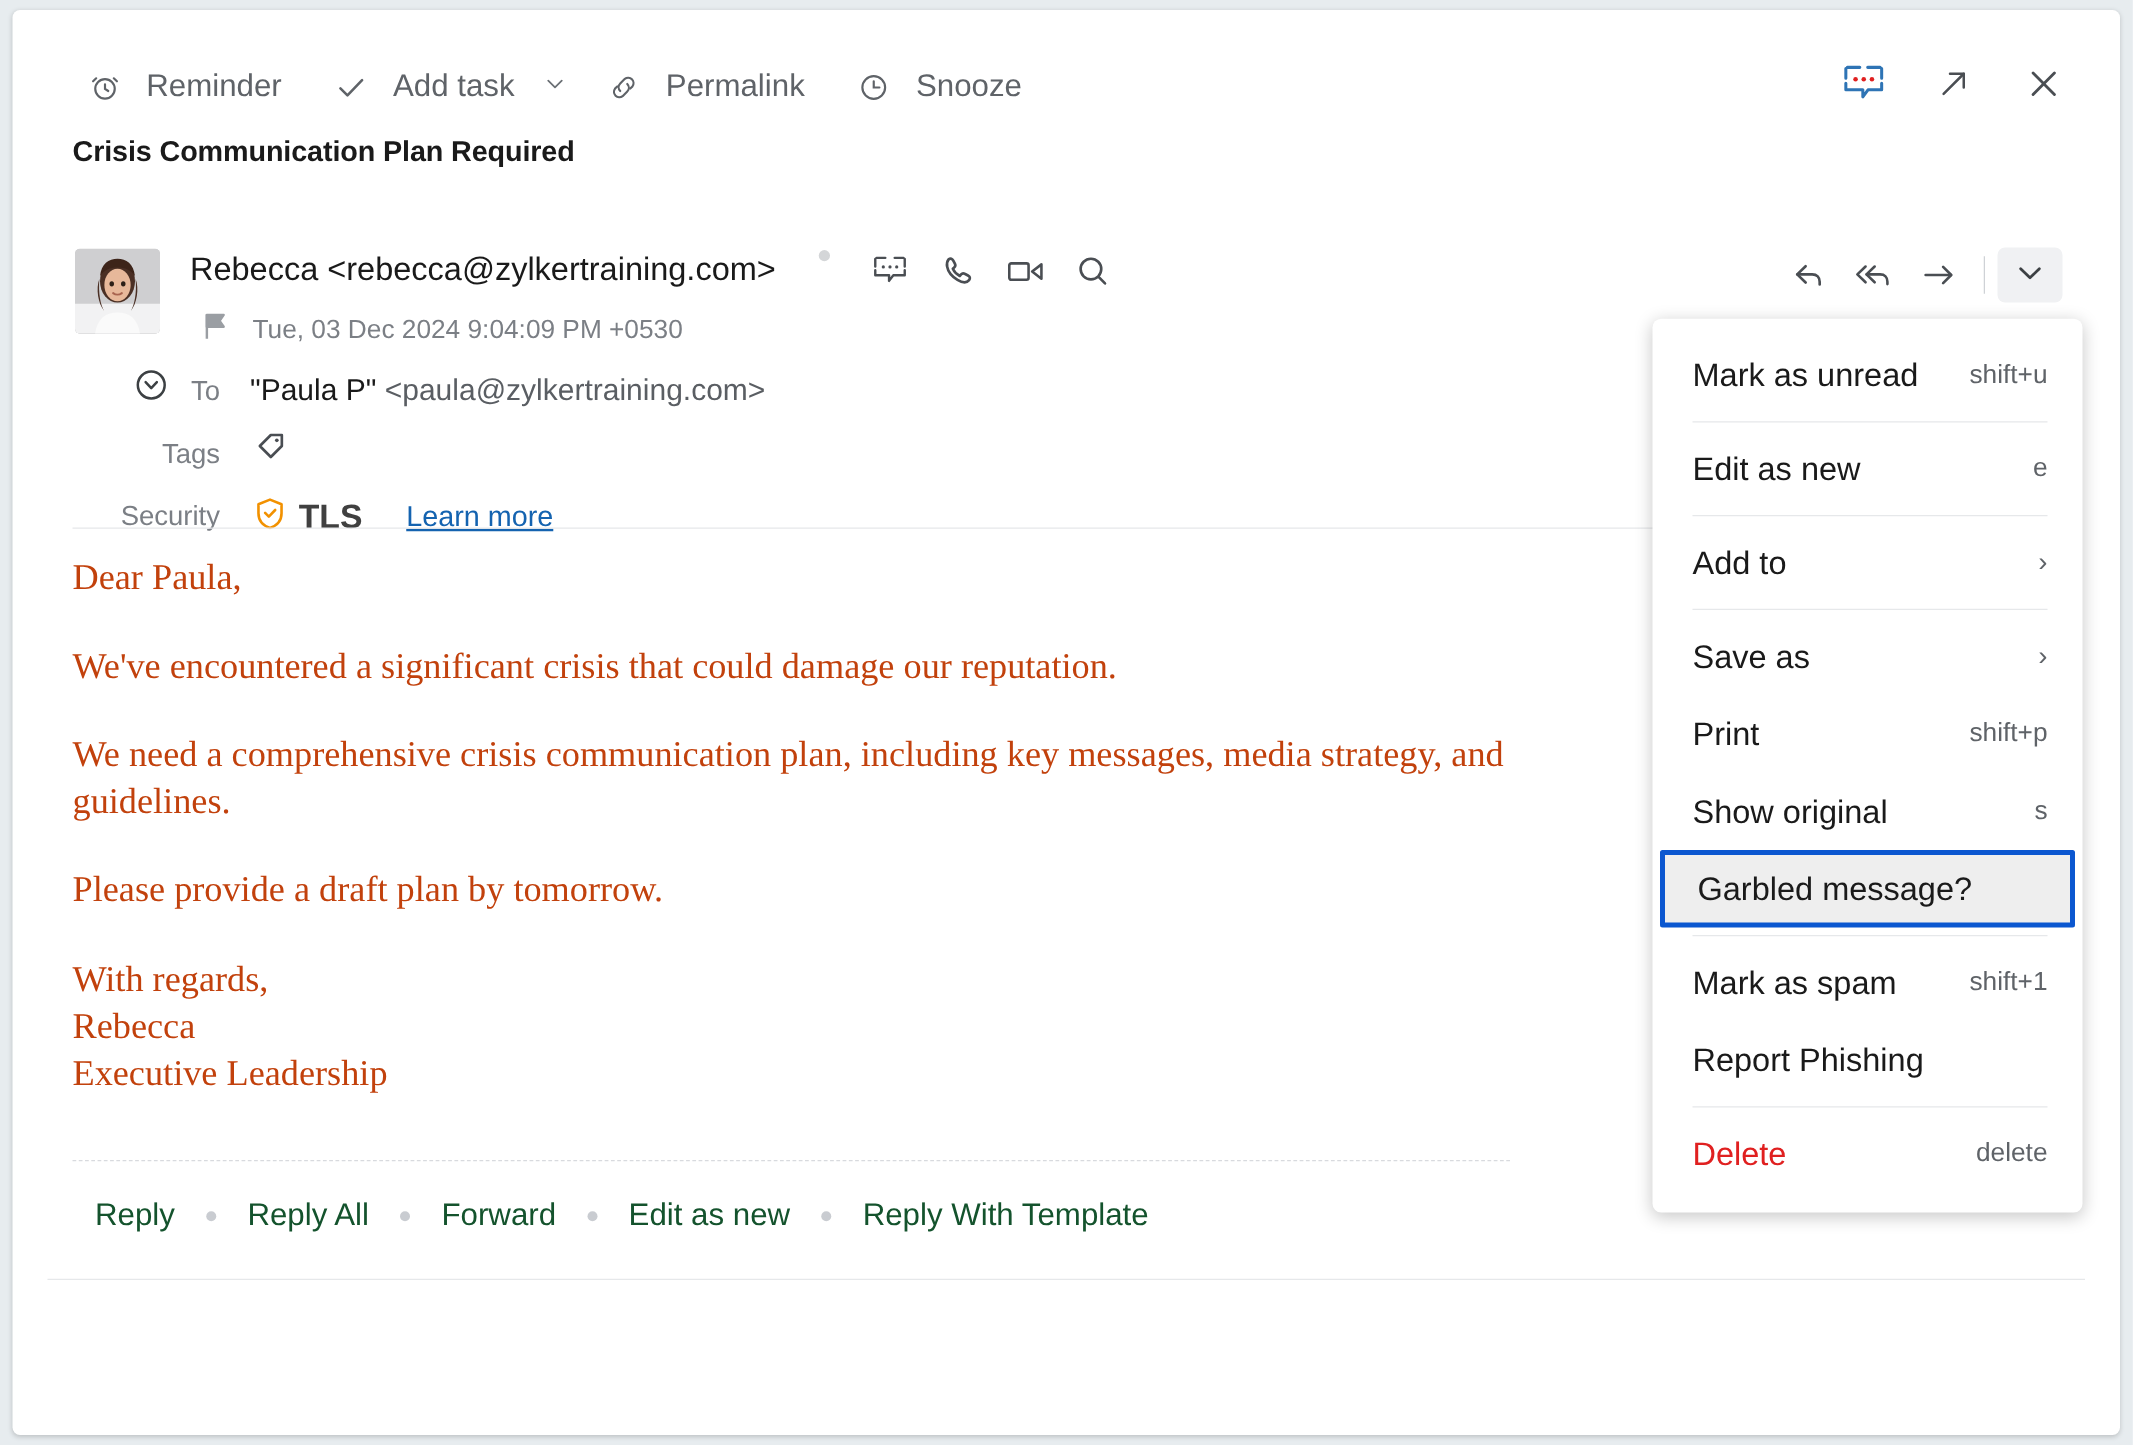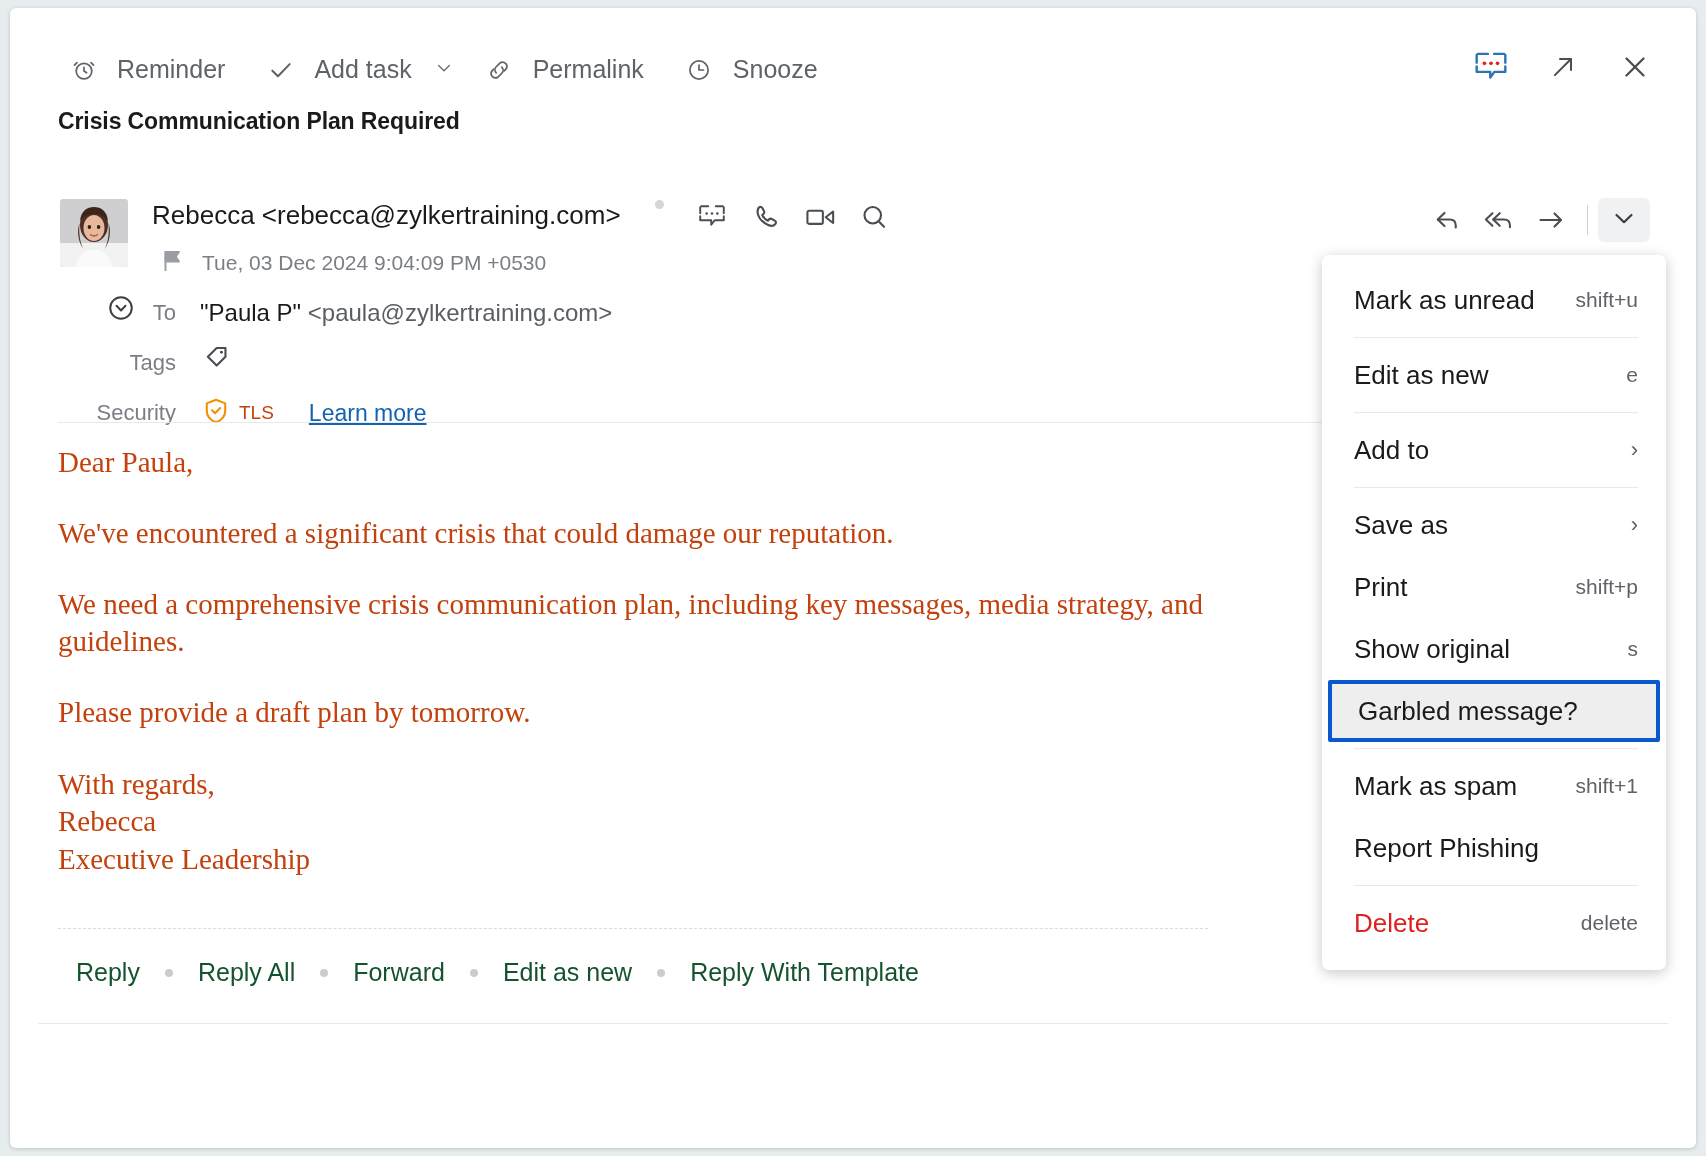--- a/index.html
+++ b/index.html
@@ -98,21 +98,21 @@
   .row { position: relative; height: 50px; display: flex; align-items: center; margin-left: 48px; }
   .expand-ic { position: absolute; left: 48px; top: 5px; width: 30px; height: 30px; cursor:pointer; }
   .rlabel {
     position: absolute; width: 118px; text-align: right; left: 0;
     font-size: 22px; color: #7b7f85;
   }
   .rvalue { position: absolute; left: 142px; font-size: 24px; color: #5a5e63; white-space: nowrap; }
   .rvalue b { color: #1a1a1a; font-weight: normal; }
   .tag-ic { position: absolute; left: 144px; top: 2px; cursor: pointer; }
   .sec-wrap { position: absolute; left: 144px; display: flex; align-items: center; gap: 9px; }
-  .tls { font-size: 19px; color: #c2410c; font-weight: 400; }
+  .tls { font-size: 27px; color: #404040; font-weight: 700; }
   .learn { font-size: 23px; color: #1463b0; text-decoration: underline; cursor: pointer; margin-left: 26px; }
 
   .hdr-rule { position: absolute; left: 48px; top: 414px; width: 1530px; border-top: 1px solid #e6e8ea; }
 
   
   .body {
     position: absolute; left: 48px; top: 436px; width: 1240px;
     font-family: "Liberation Serif", serif;
     font-size: 29px; color: #c2410c; line-height: 1.28;
   }

